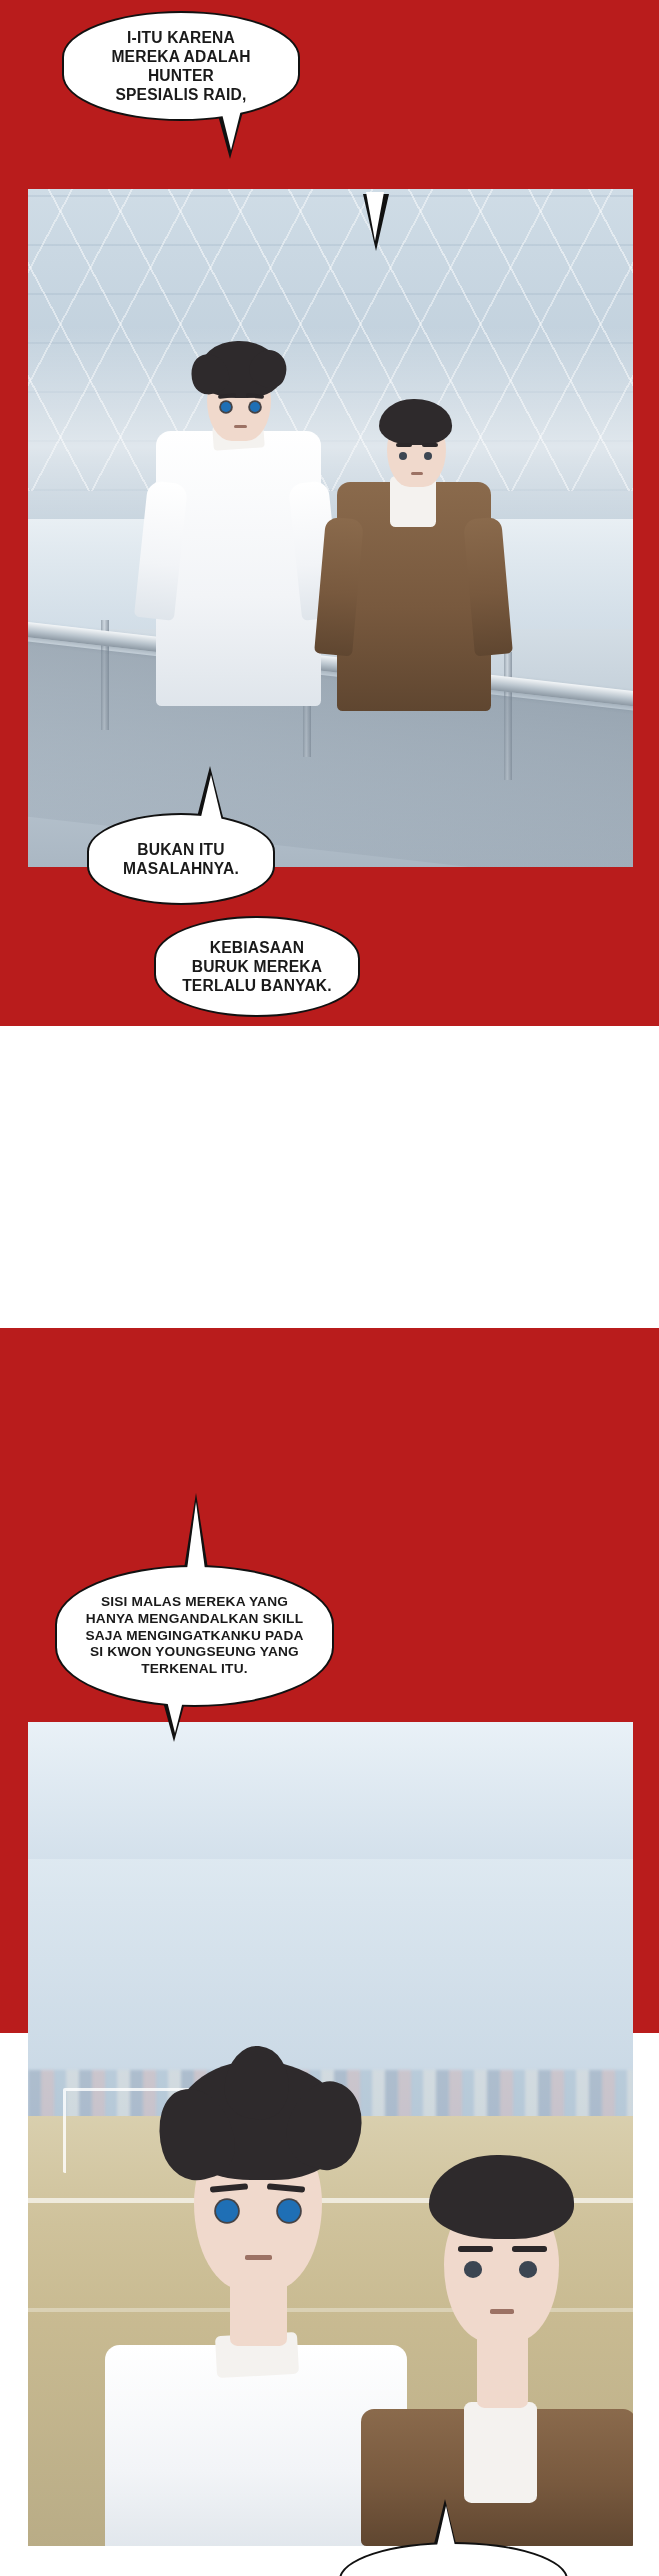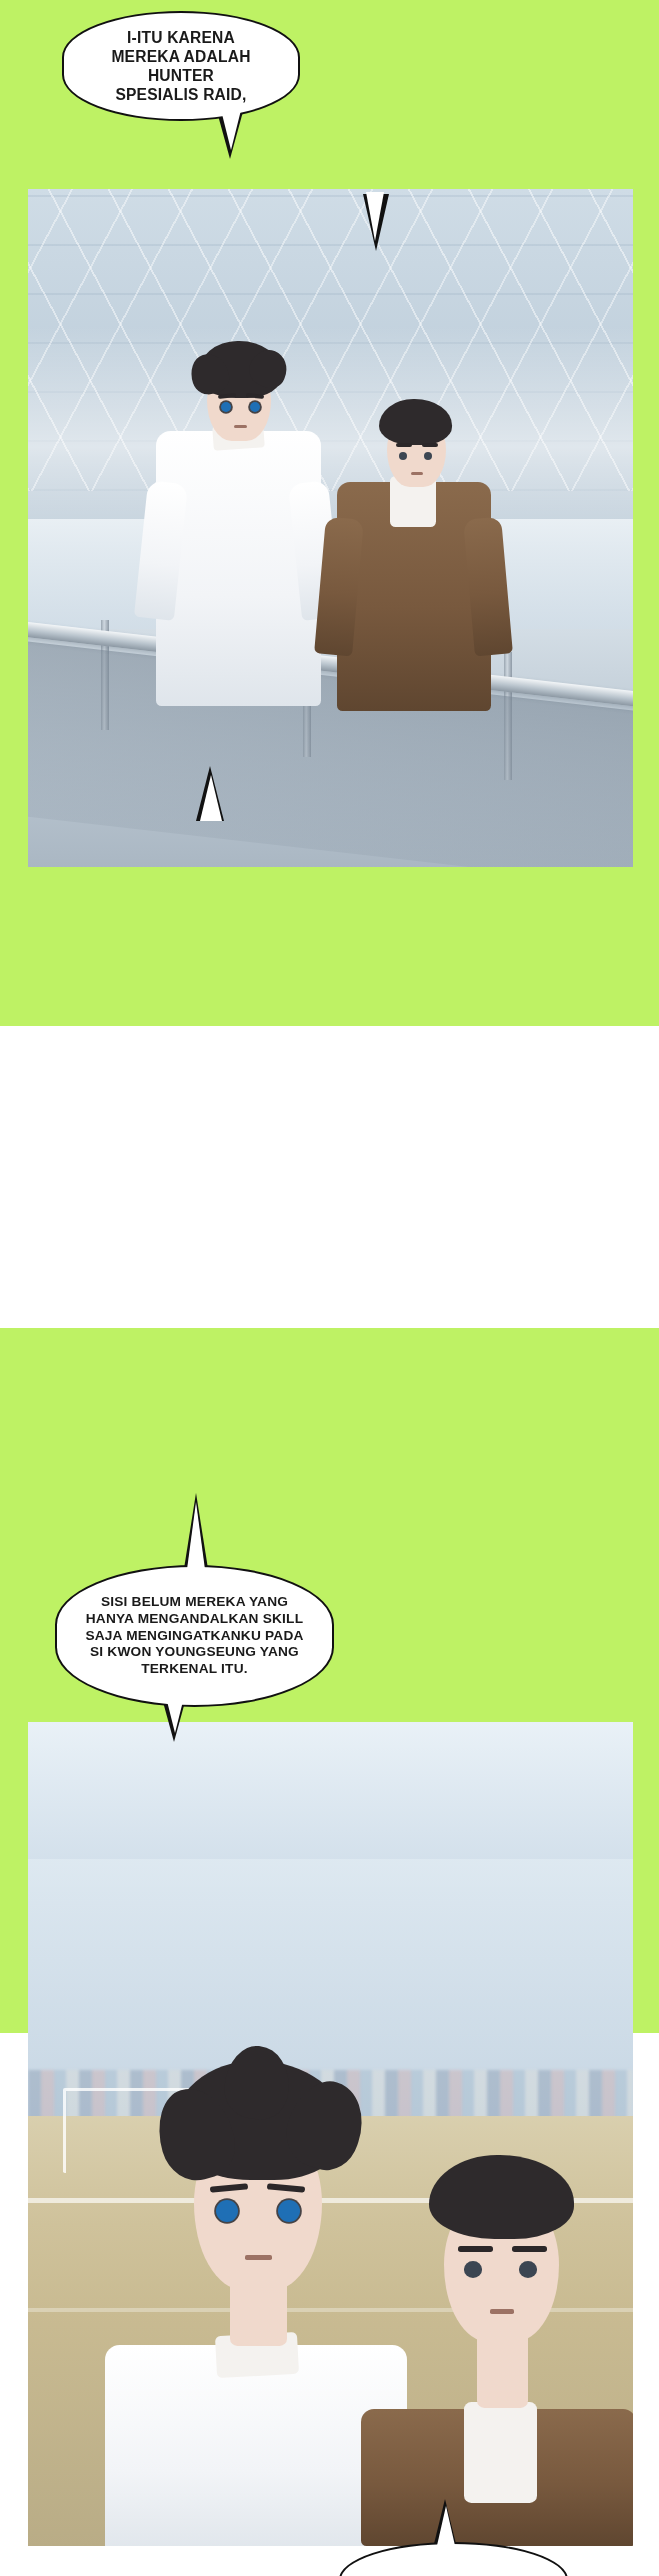--- a/index.html
+++ b/index.html
@@ -11,21 +11,21 @@
     width: 660px;
     height: 2576px;
     position: relative;
     font-family: "Liberation Sans", sans-serif;
     overflow: hidden;
   }
   .page {
     position: relative;
     width: 660px;
     height: 2033px;
-    background: #bef264;
+    background: #b91c1c;
   }
 
   
   .panel {
     position: absolute;
     overflow: hidden;
   }
 
   
   .panel-1 {
@@ -279,20 +279,29 @@
   <div class="tail-fill" style="left:366px; top:192px; border-left:9.2px solid transparent; border-right:9.2px solid transparent; border-top:49px solid #ffffff;"></div>
 
   <div class="tail" style="left:196px; top:766px; border-left:14.7px solid transparent; border-right:14.7px solid transparent; border-bottom:55px solid #111111;"></div>
   <div class="tail-fill" style="left:200px; top:775px; border-left:11px solid transparent; border-right:11px solid transparent; border-bottom:46px solid #ffffff;"></div>
 
   <div class="bubble b1">
     <span class="txt">I-ITU KARENA
 MEREKA ADALAH HUNTER
 SPESIALIS RAID,</span>
   </div>
+  <div class="bubble b3">
+    <span class="txt">BUKAN ITU
+MASALAHNYA.</span>
+  </div>
+  <div class="bubble b4">
+    <span class="txt">KEBIASAAN
+BURUK MEREKA
+TERLALU BANYAK.</span>
+  </div>
 
   <div class="divider-gap" style="top:1026px; height:302px;"></div>
 
   <div class="panel panel-2">
     <div class="p2-ceiling"></div>
     <div class="p2-wall"></div>
     <div class="p2-crowd"></div>
     <div class="p2-floor"></div>
     <div class="p2-goal"></div>
     <div class="p2-line" style="left:0; top:476px; width:605px;"></div>
@@ -332,21 +341,21 @@
   <div class="tail" style="left:180px; top:1493px; border-left:16.5px solid transparent; border-right:16.5px solid transparent; border-bottom:101px solid #111111;"></div>
   <div class="tail-fill" style="left:184px; top:1502px; border-left:12px solid transparent; border-right:12px solid transparent; border-bottom:90px solid #ffffff;"></div>
 
   <div class="tail" style="left:160px; top:1691px; border-left:14.7px solid transparent; border-right:14.7px solid transparent; border-top:51px solid #111111;"></div>
   <div class="tail-fill" style="left:164px; top:1689px; border-left:11px solid transparent; border-right:11px solid transparent; border-top:44px solid #ffffff;"></div>
 
   <div class="tail" style="left:432px; top:2499px; border-left:13.7px solid transparent; border-right:13.7px solid transparent; border-bottom:53px solid #111111;"></div>
   <div class="tail-fill" style="left:436px; top:2506px; border-left:10px solid transparent; border-right:10px solid transparent; border-bottom:44px solid #ffffff;"></div>
 
   <div class="bubble b6">
-    <span class="txt">SISI BELUM MEREKA YANG
+    <span class="txt">SISI MALAS MEREKA YANG
 HANYA MENGANDALKAN SKILL
 SAJA MENGINGATKANKU PADA
 SI KWON YOUNGSEUNG YANG
 TERKENAL ITU.</span>
   </div>
   <div class="bubble b7" style="border-radius:50% / 46%;">
     <span class="txt">...APA KAU BIASA</span>
   </div>
 
 </div>

